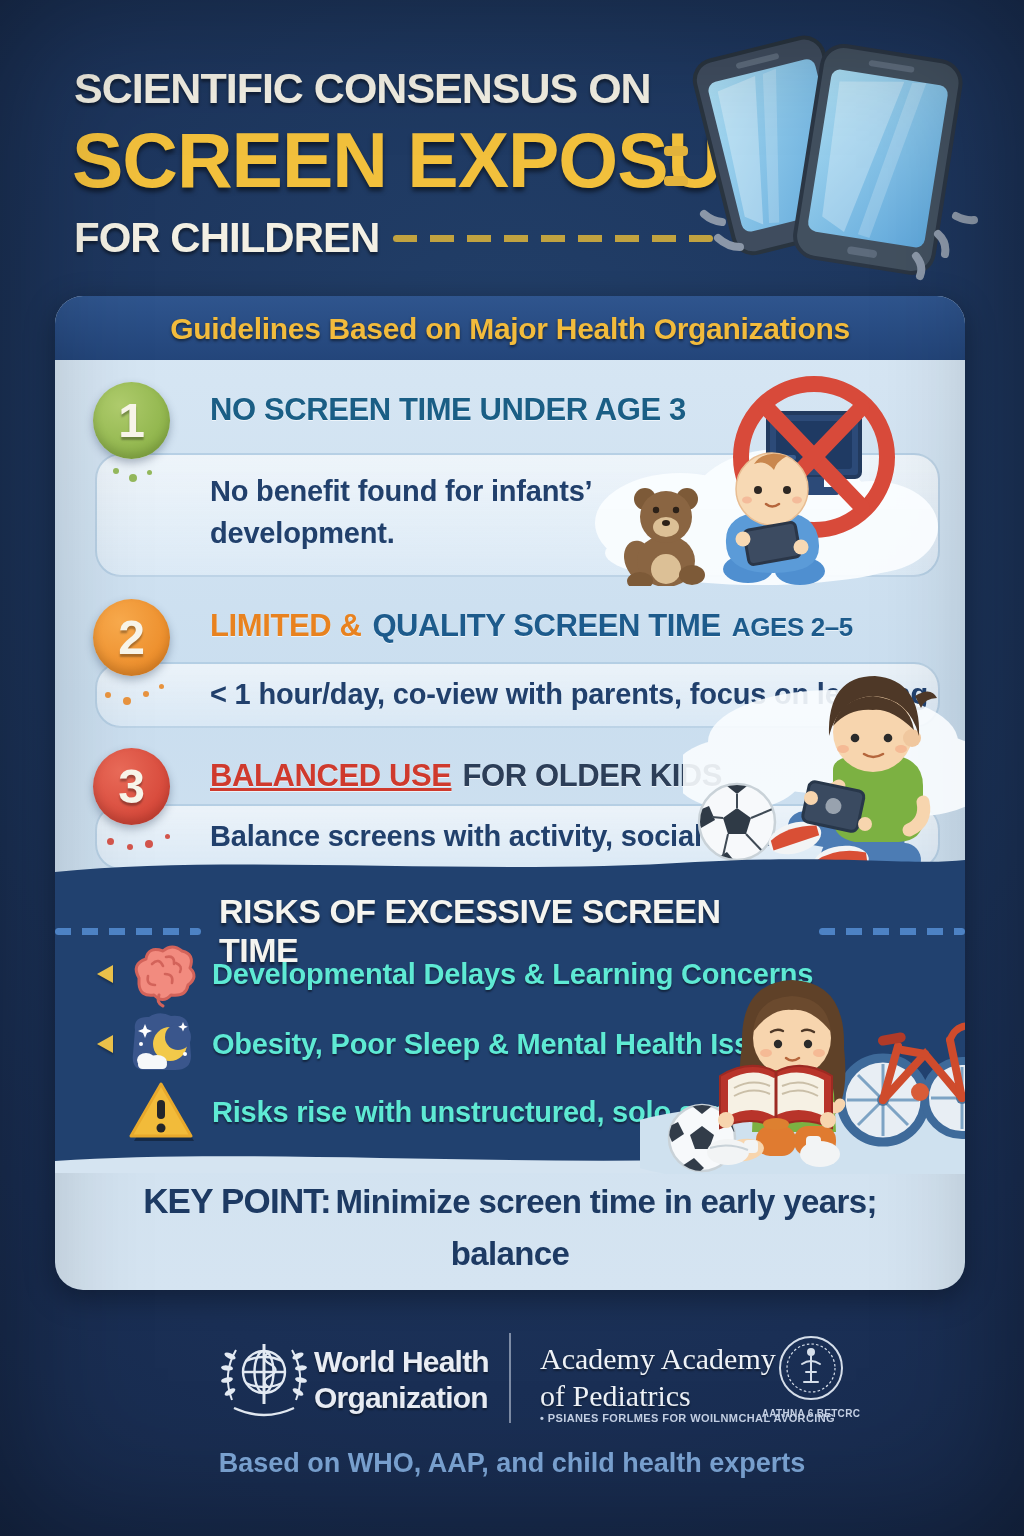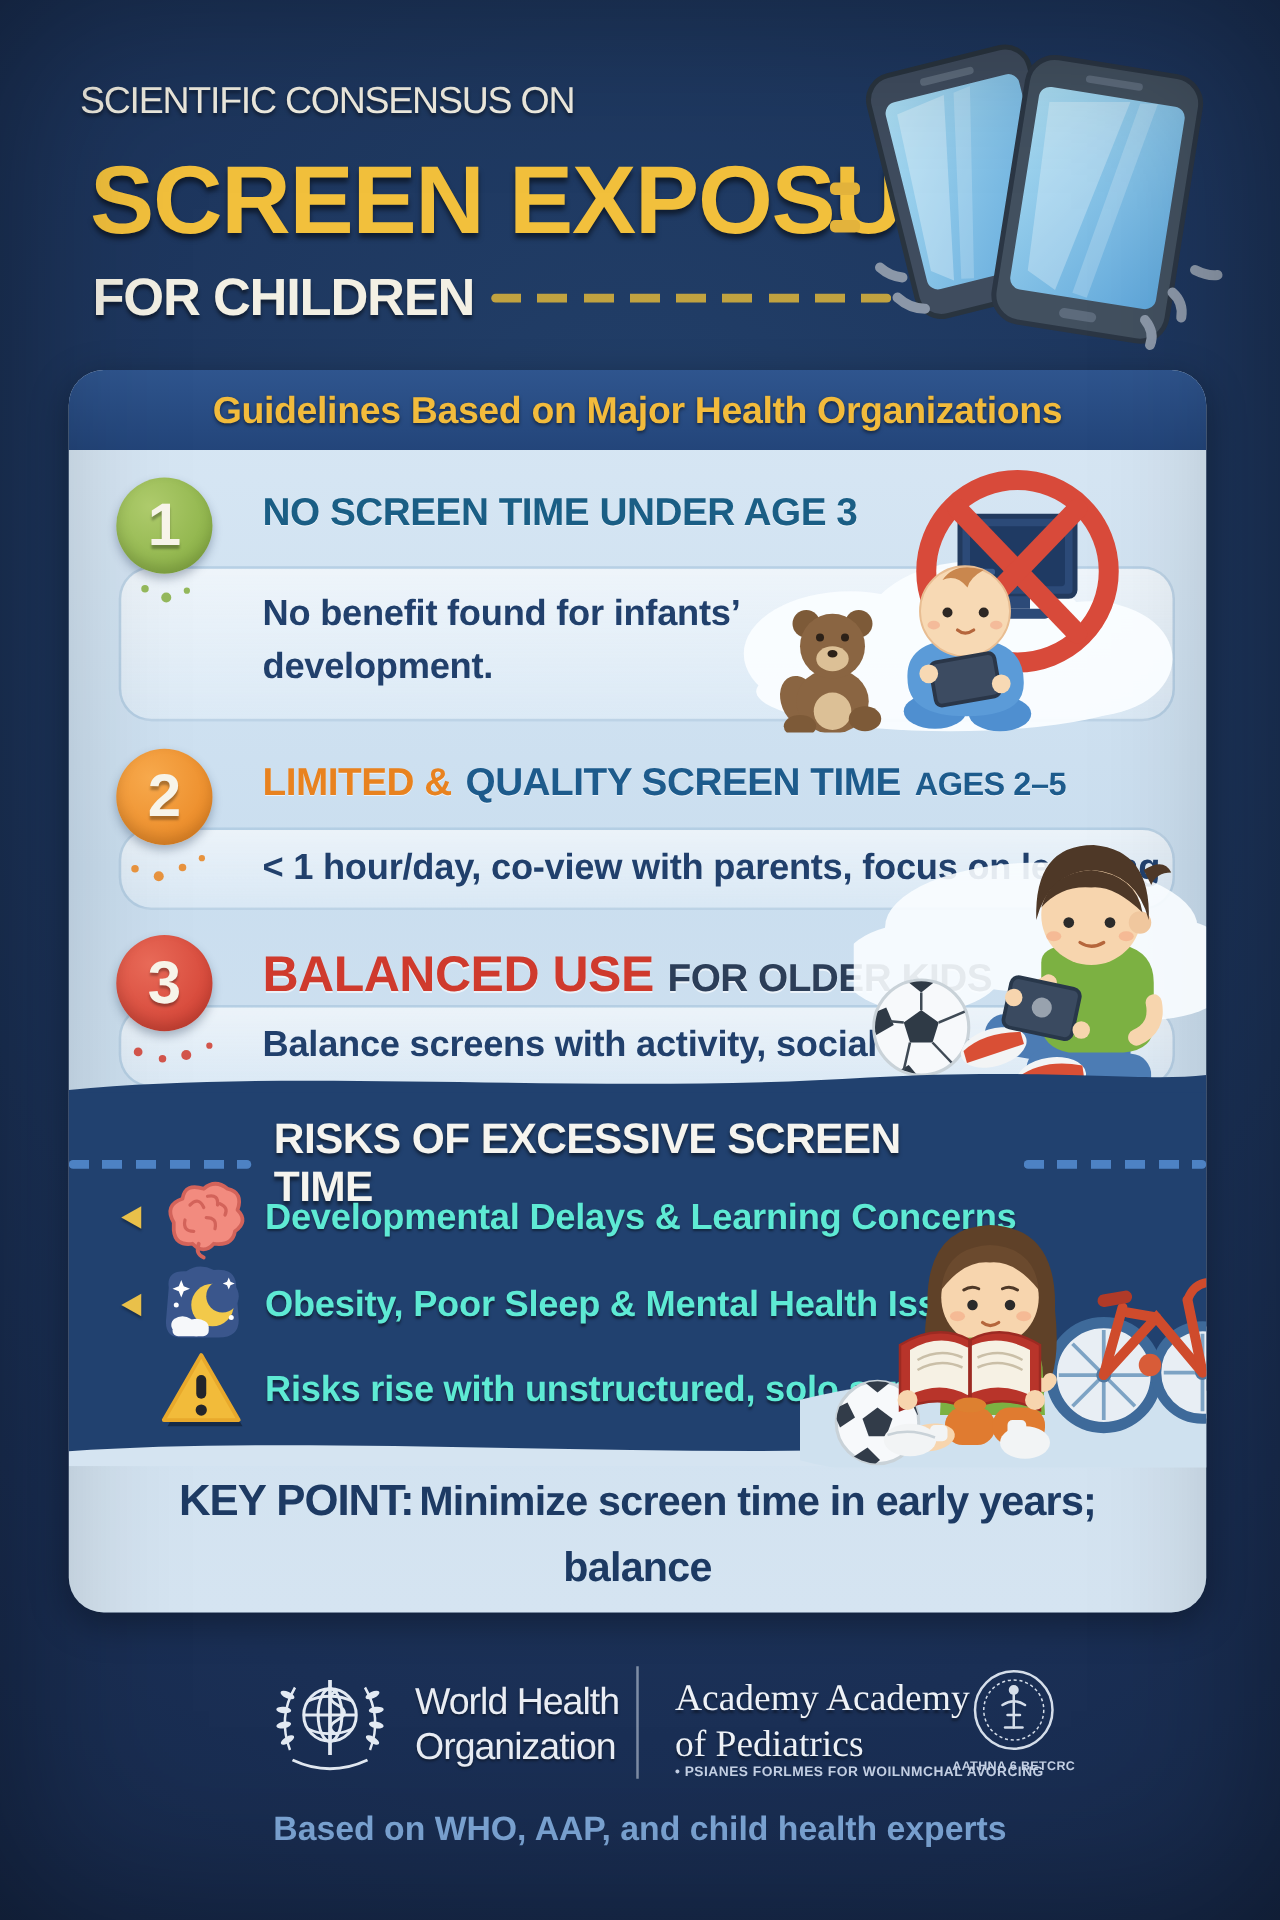--- a/index.html
+++ b/index.html
@@ -6,21 +6,21 @@
   html,body { background:#0e1c36; }
   #canvas {
     position:relative; width:1024px; height:1536px; overflow:hidden;
     background:radial-gradient(140% 110% at 50% 30%, #22406a 0%, #1a2f55 55%, #14233f 100%);
     font-family:"Liberation Sans", sans-serif;
   }
   #canvas::after{ content:""; position:absolute; inset:0; box-shadow:inset 0 0 140px rgba(0,0,0,.4); pointer-events:none; }
   .abs { position:absolute; }
 
   
-  .title1 { left:64px; top:64px; font-size:30px; font-weight:400; letter-spacing:-1px; color:#f3f0e4; text-shadow:0 3px 3px rgba(0,0,0,.45); }
+  .title1 { left:74px; top:64px; font-size:43px; font-weight:700; letter-spacing:-1px; color:#f3f0e4; text-shadow:0 3px 3px rgba(0,0,0,.45); }
   .title2 { left:72px; top:116px; font-size:77px; font-weight:800; letter-spacing:-1px; color:#f2c03c; text-shadow:0 4px 4px rgba(0,0,0,.5); }
   .title3row { left:74px; top:214px; display:flex; align-items:center; gap:14px; }
   .title3 { font-size:42px; font-weight:700; letter-spacing:-1px; color:#f3f0e4; text-shadow:0 3px 3px rgba(0,0,0,.45); }
   .title-dash { width:320px; height:7px; border-radius:4px;
     background:repeating-linear-gradient(90deg,#d3ae3c 0 24px, transparent 24px 37px); opacity:.9; }
 
   
   .card { left:55px; top:296px; width:910px; height:994px; border-radius:28px; overflow:hidden;
     background:linear-gradient(180deg,#d8e7f4 0%, #cadeef 40%, #d5e4f1 100%);
     box-shadow:0 8px 30px rgba(0,0,0,.35); }
@@ -42,21 +42,21 @@
   .dots i { position:absolute; border-radius:50%; opacity:.85; }
 
   .h-item { position:absolute; display:flex; align-items:baseline; gap:11px; z-index:3;
     font-weight:800; letter-spacing:-0.4px; text-shadow:0 1px 0 rgba(255,255,255,.6); }
   .h1t { left:155px; top:96px;  font-size:31px; color:#1a5e85; }
   .h2t { left:155px; top:312px; }
   .h3t { left:155px; top:462px; }
   .acc2 { font-size:31px; color:#e8821f;text-align:center; }
   .main2 { font-size:31px; color:#1d5b8c; }
   .ages2 { font-size:26px; color:#1d5b8c; }
-  .acc3 { font-size:40px; color:#cf3a2d; }
+  .acc3 { font-size:31px; color:#cf3a2d;text-decoration:underline; }
   .main3 { font-size:31px; color:#2c3e58; }
 
   .body-txt { position:absolute; font-size:29px; font-weight:600; color:#21406c; z-index:3; letter-spacing:-0.2px; }
   .b1 { left:155px; top:174px; width:460px; line-height:42px; }
   .b2 { left:155px; top:382px; white-space:nowrap; }
   .b3 { left:155px; top:524px; white-space:nowrap; }
 
   .pill-1 { left:40px; top:157px; width:845px; height:124px; }
   .pill-2 { left:40px; top:366px; width:845px; height:66px; }
   .pill-3 { left:40px; top:508px; width:845px; height:66px; }
@@ -85,21 +85,21 @@
 
   
   .keypoint { position:absolute; left:0; top:882px; width:100%; text-align:center; color:#1d3a63; z-index:6; padding:0 60px; }
   .keypoint .l1 { line-height:46px; }
   .kp-label { font-size:35px; font-weight:800; letter-spacing:-0.8px; }
   .kp-text  { font-size:33px; font-weight:700; letter-spacing:-0.6px; }
   .keypoint .l2 { line-height:46px; }
 
   
   .who-logo { left:216px; top:1330px; }
-  .who-name { left:332px; top:1344px; font-size:30px; font-weight:400; letter-spacing:-0.8px;
+  .who-name { left:314px; top:1344px; font-size:30px; font-weight:700; letter-spacing:-0.8px;
     color:#e9edf4; line-height:36px; text-shadow:0 2px 2px rgba(0,0,0,.4); }
   .footer-divider { left:509px; top:1333px; width:2px; height:90px; background:rgba(225,234,246,.5); }
   .aap-name { left:540px; top:1340px; font-family:"Liberation Serif", serif; font-size:30px; color:#eef2f7;
     line-height:37px; text-shadow:0 2px 2px rgba(0,0,0,.4); }
   .aap-tag { left:540px; top:1412px; font-size:11px; font-weight:700; letter-spacing:.4px; color:#c6d2e6; }
   .aap-seal { left:770px; top:1332px; }
   .aap-seal-cap { left:752px; top:1408px; width:118px; font-size:10px; font-weight:700; letter-spacing:.3px;
     color:#c6d2e6; text-align:center; }
   .bottom-tag { left:0; top:1448px; width:100%; text-align:center; font-size:27px; font-weight:600; color:#7fa9da; }
 </style>

